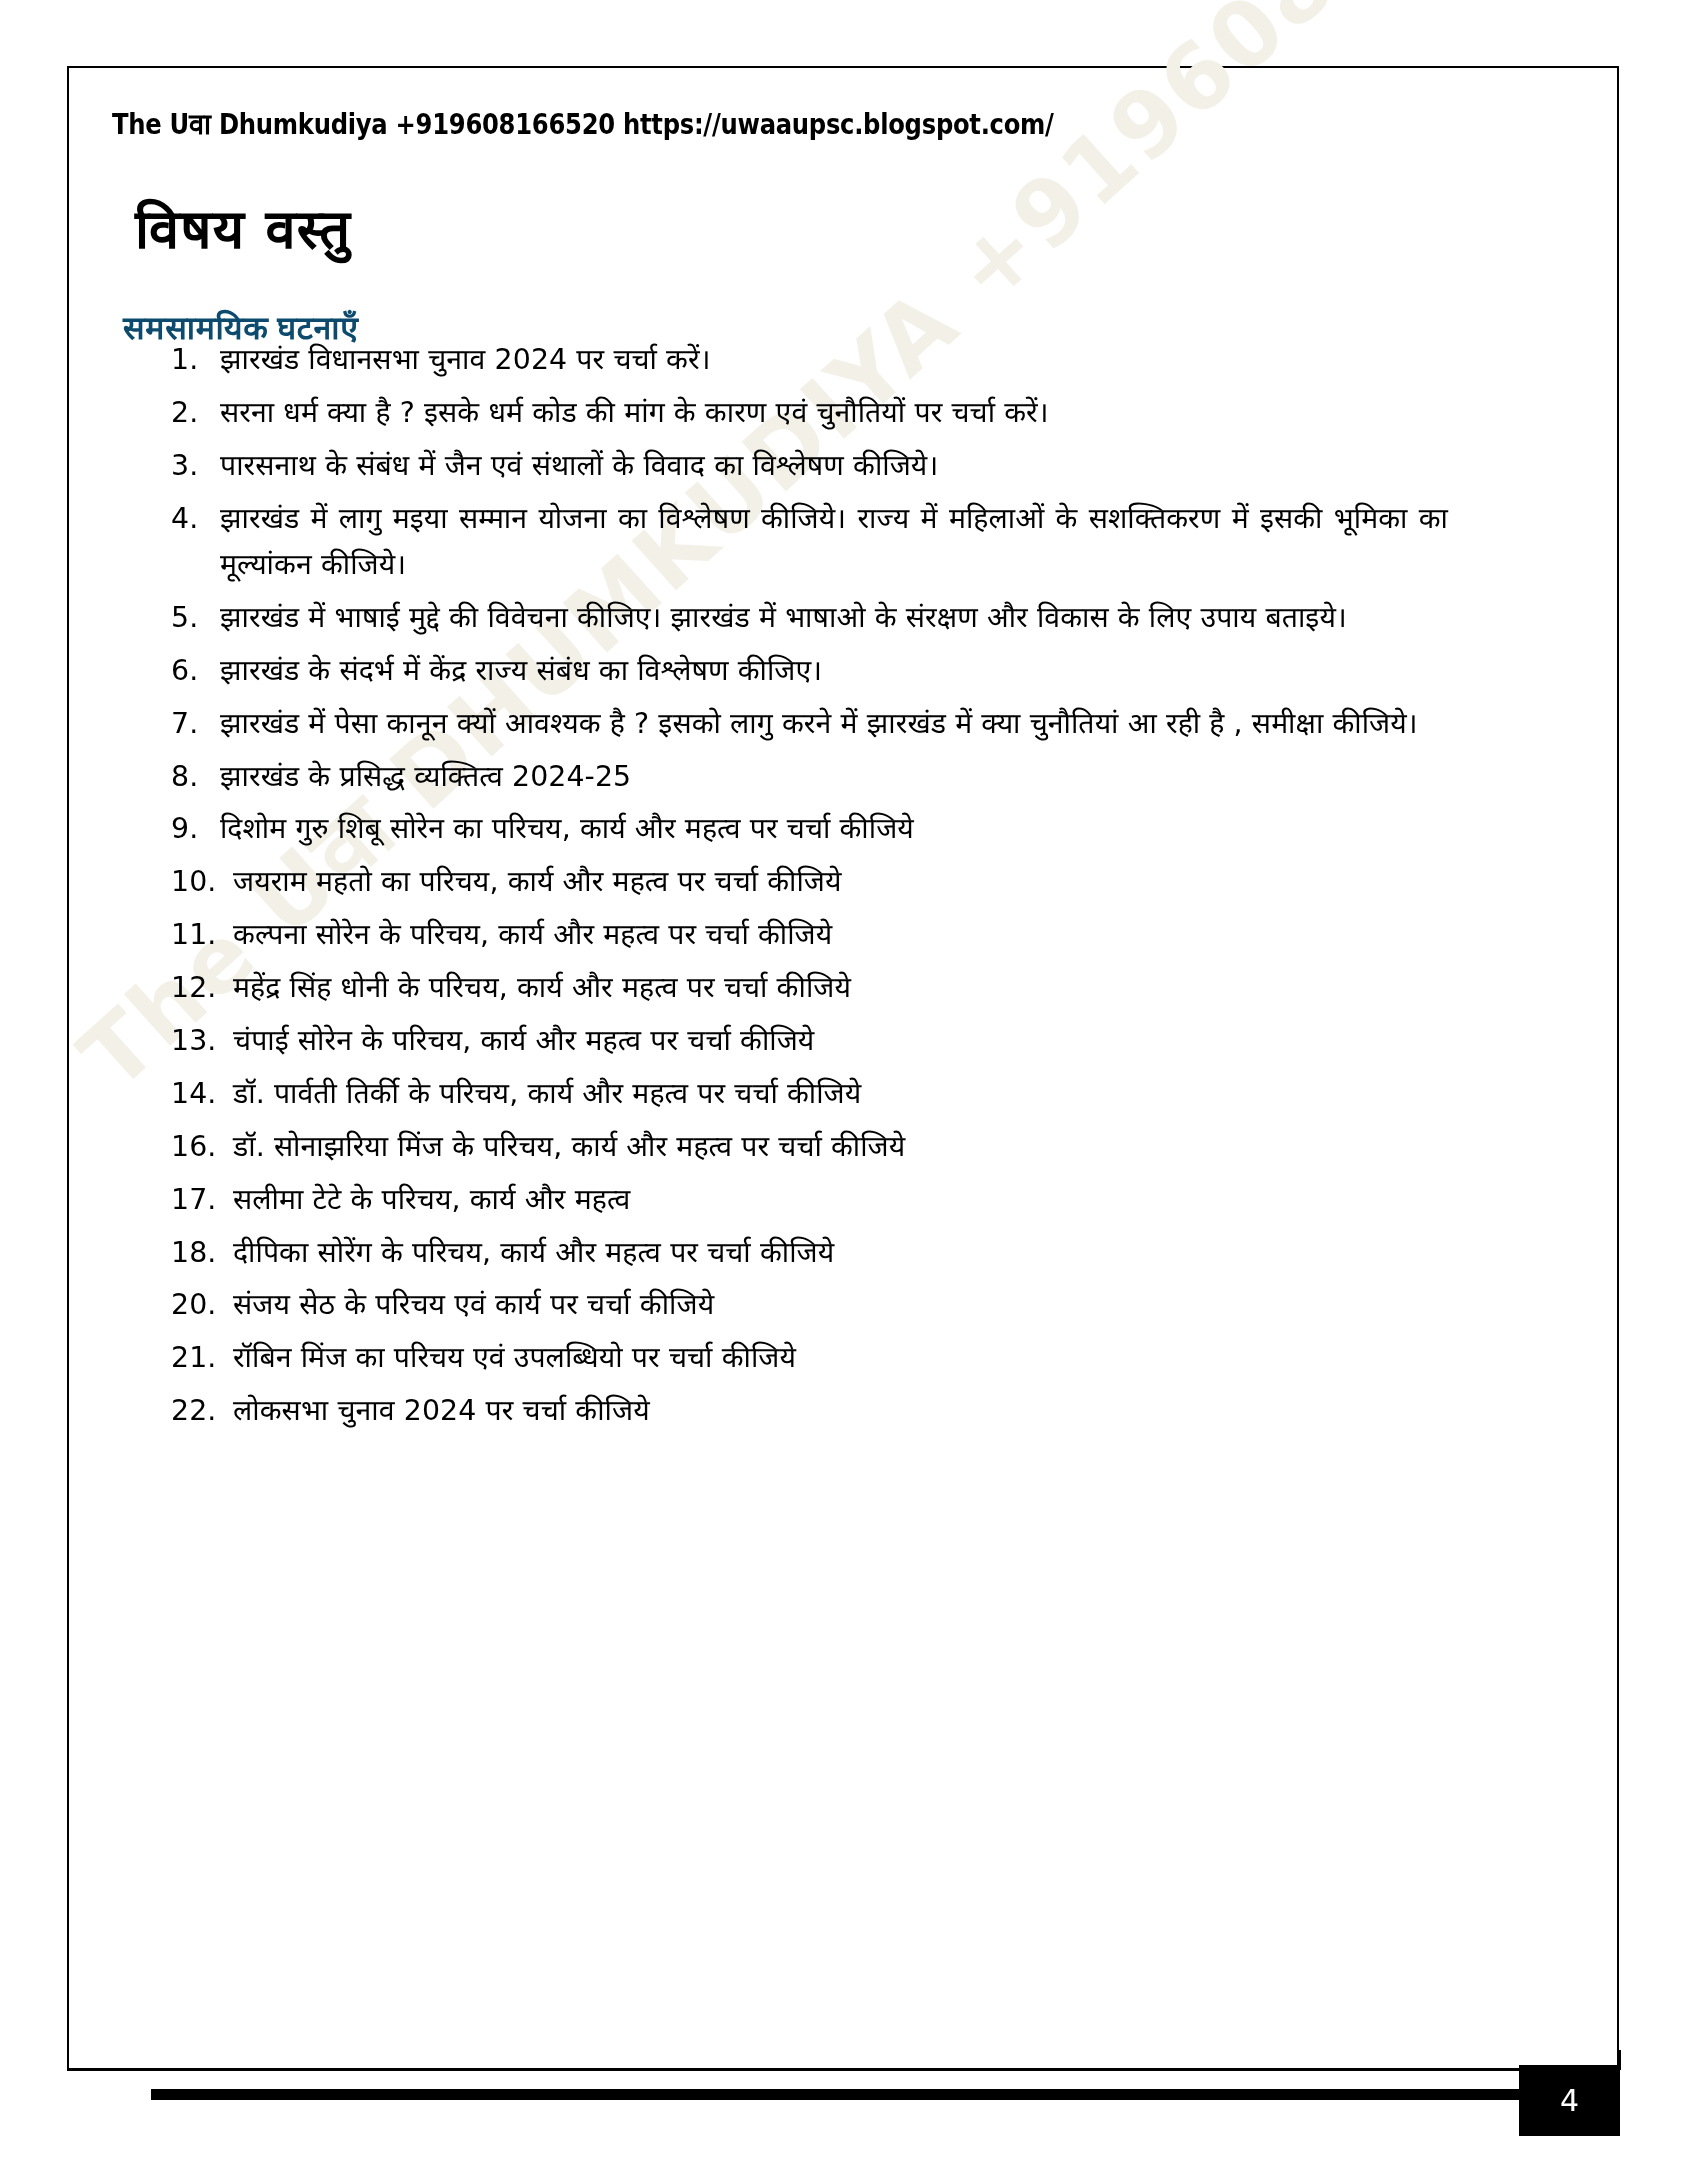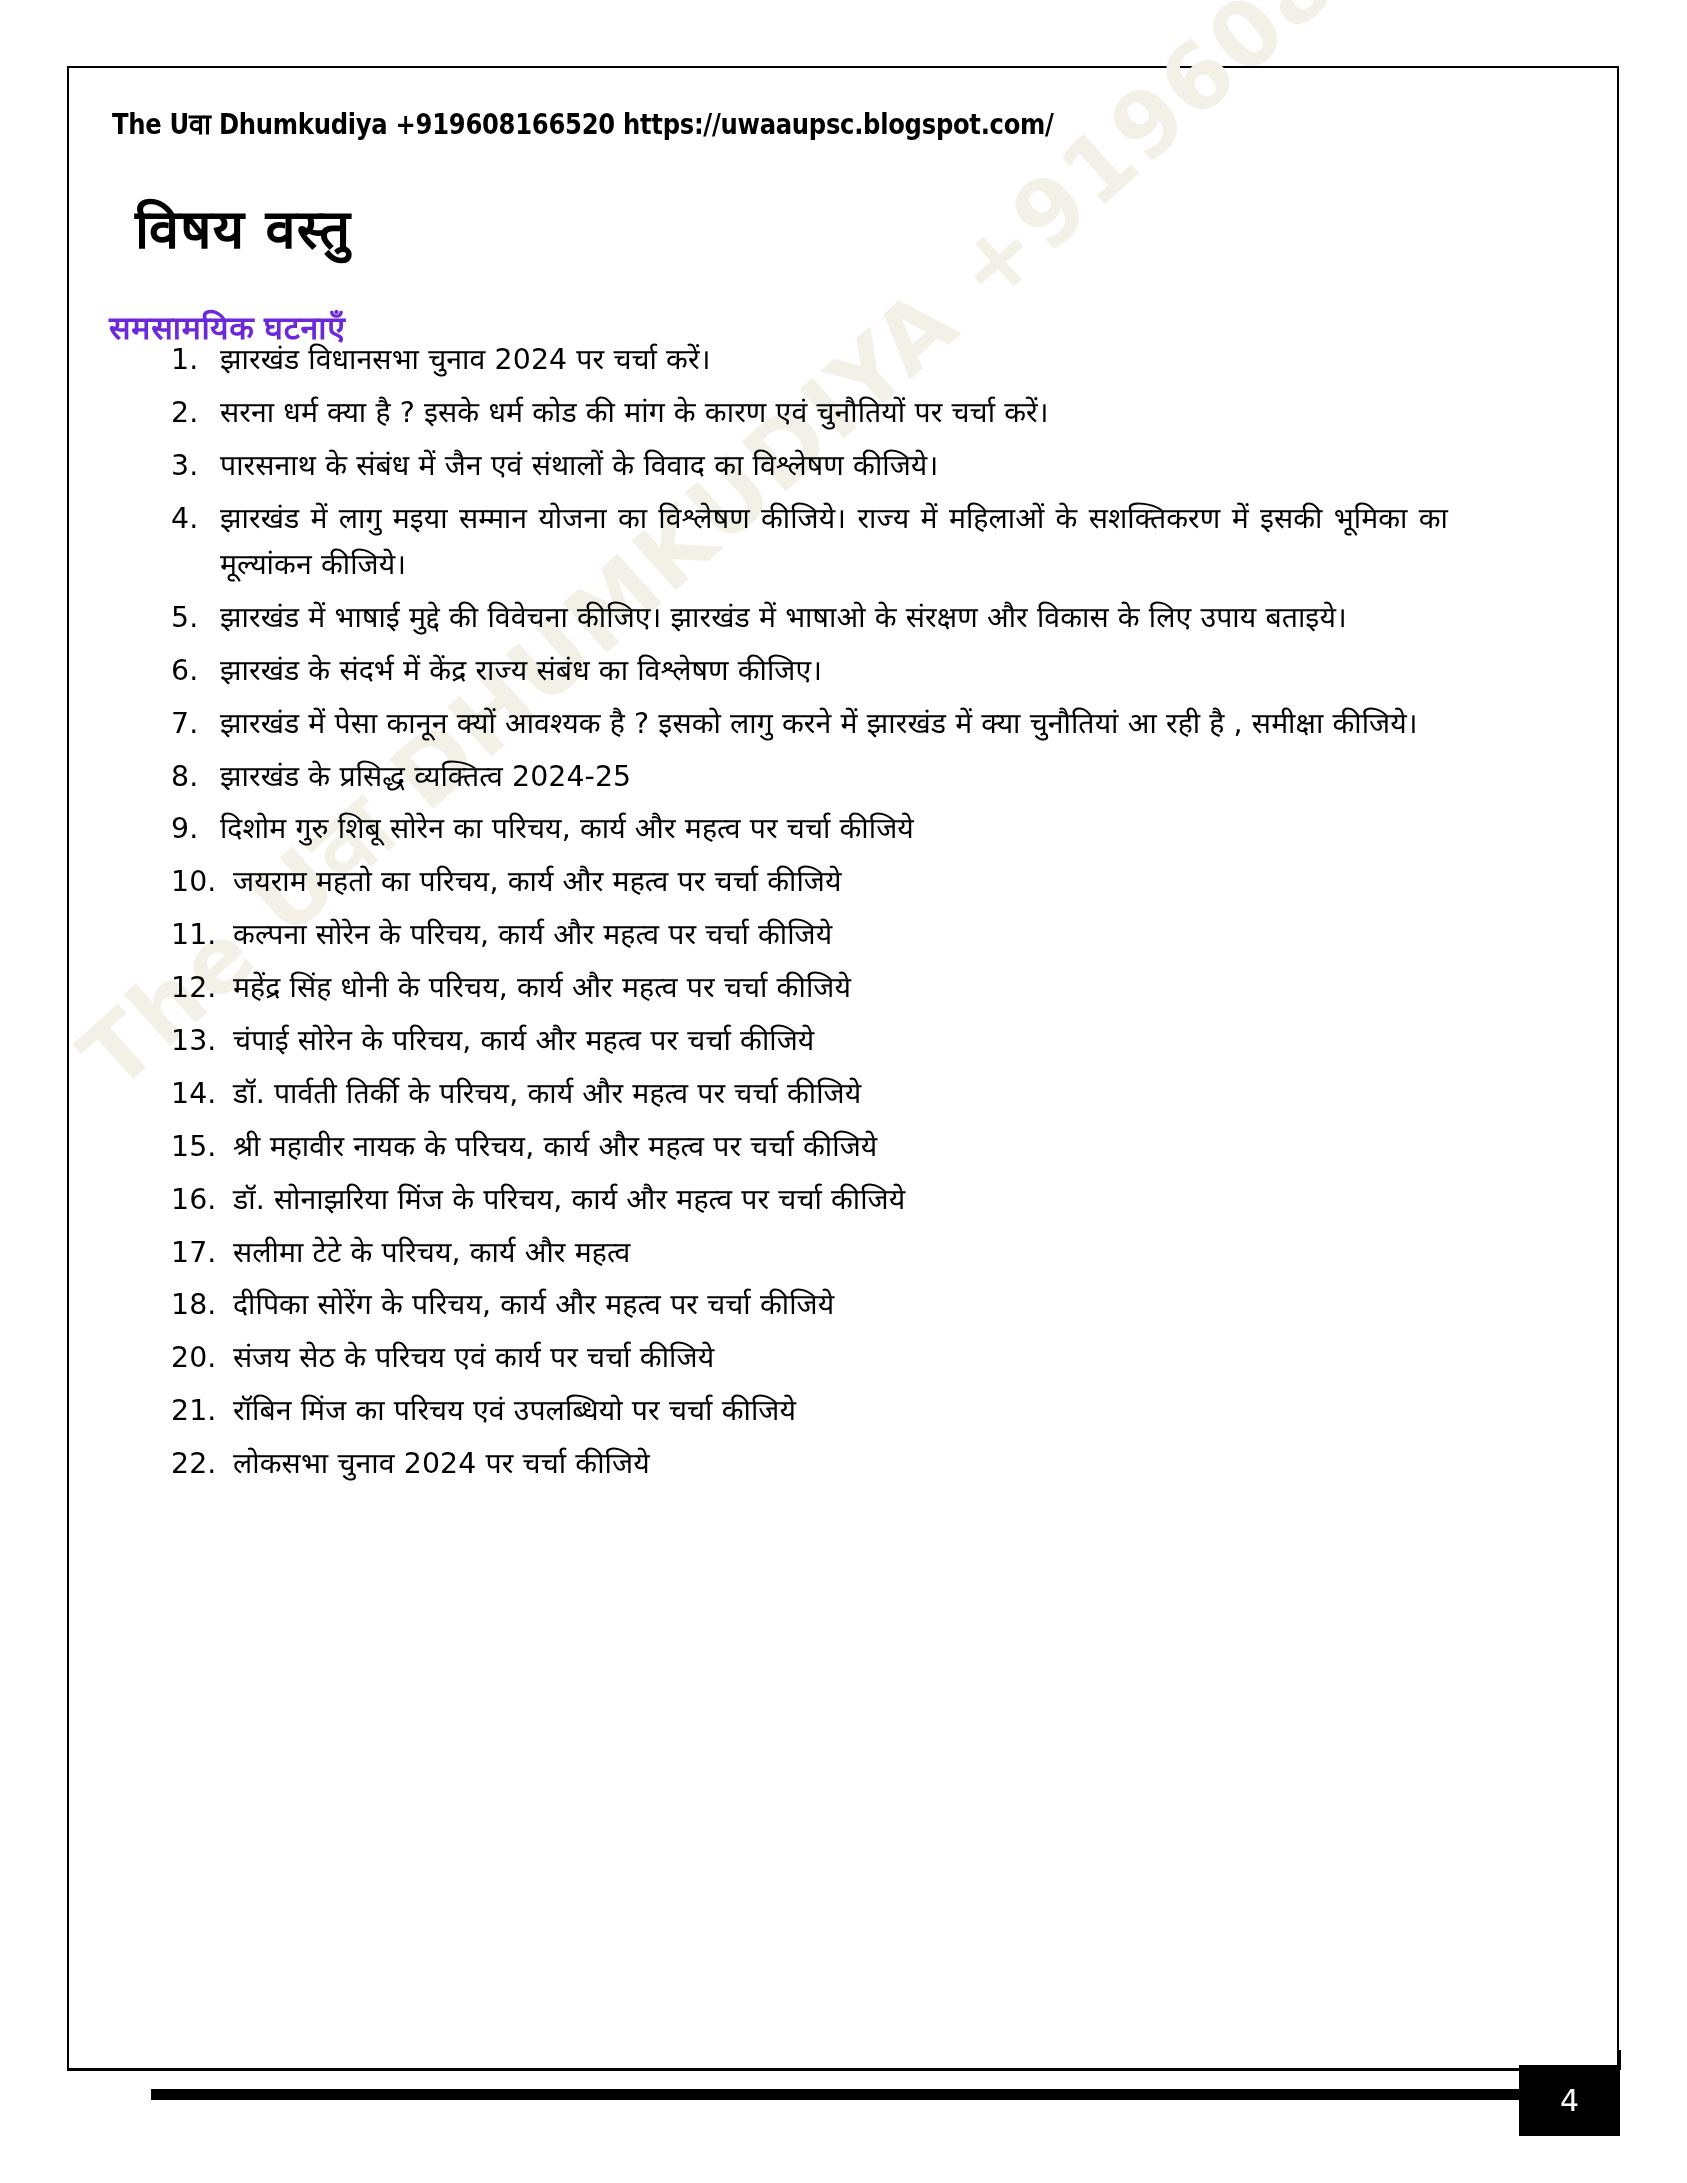--- a/index.html
+++ b/index.html
@@ -81,26 +81,26 @@
     font-family: "DejaVu Sans", "Liberation Sans", sans-serif;
     font-size: 54px;
     font-weight: 700;
     color: #000000;
     letter-spacing: 1.3px;
     line-height: 1.12;
   }
 
   #section-subtitle {
     position: absolute;
-    left: 109px;
+    left: 123px;
     top: 278px;
-    font-family: Liberation Sans, sans-serif;
+    font-family: Liberation Serif, serif;
     font-size: 32px;
     font-weight: 700;
-    color: #6d28d9;
+    color: #0c4a6e;
     letter-spacing: 0.7px;
   }
 
   
   #topic-list {
     position: absolute;
     left: 171px;
     top: 337px;
     width: 1277px;
     margin: 0;
@@ -254,24 +254,20 @@
       </li>
     <li class="wide-num">
         <span class="li-num">13.</span>
         <span class="li-text">चंपाई सोरेन  के परिचय, कार्य और महत्व पर चर्चा कीजिये</span>
       </li>
     <li class="wide-num">
         <span class="li-num">14.</span>
         <span class="li-text">डॉ. पार्वती तिर्की  के परिचय, कार्य और महत्व पर चर्चा कीजिये</span>
       </li>
     <li class="wide-num">
-        <span class="li-num">15.</span>
-        <span class="li-text">श्री महावीर नायक के परिचय, कार्य और महत्व पर चर्चा कीजिये</span>
-      </li>
-    <li class="wide-num">
         <span class="li-num">16.</span>
         <span class="li-text">डॉ. सोनाझरिया मिंज के परिचय, कार्य और महत्व पर चर्चा कीजिये</span>
       </li>
     <li class="wide-num">
         <span class="li-num">17.</span>
         <span class="li-text">सलीमा टेटे के परिचय, कार्य और महत्व</span>
       </li>
     <li class="wide-num">
         <span class="li-num">18.</span>
         <span class="li-text">दीपिका सोरेंग   के परिचय, कार्य और महत्व पर चर्चा कीजिये</span>

